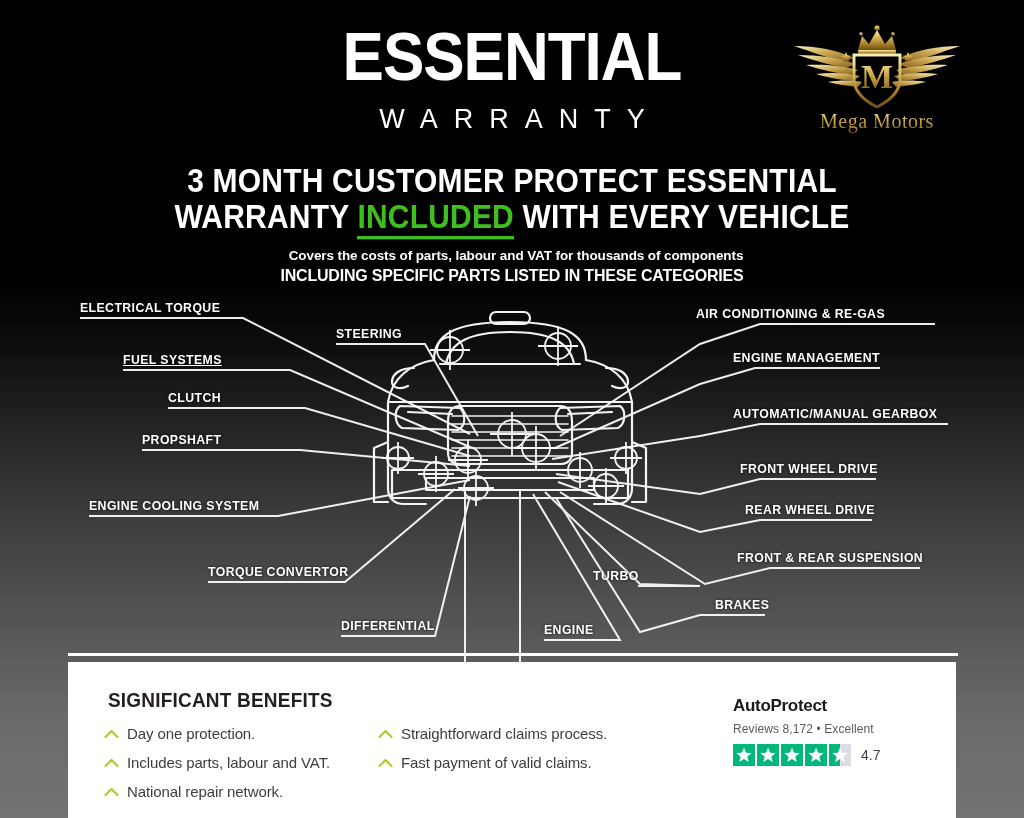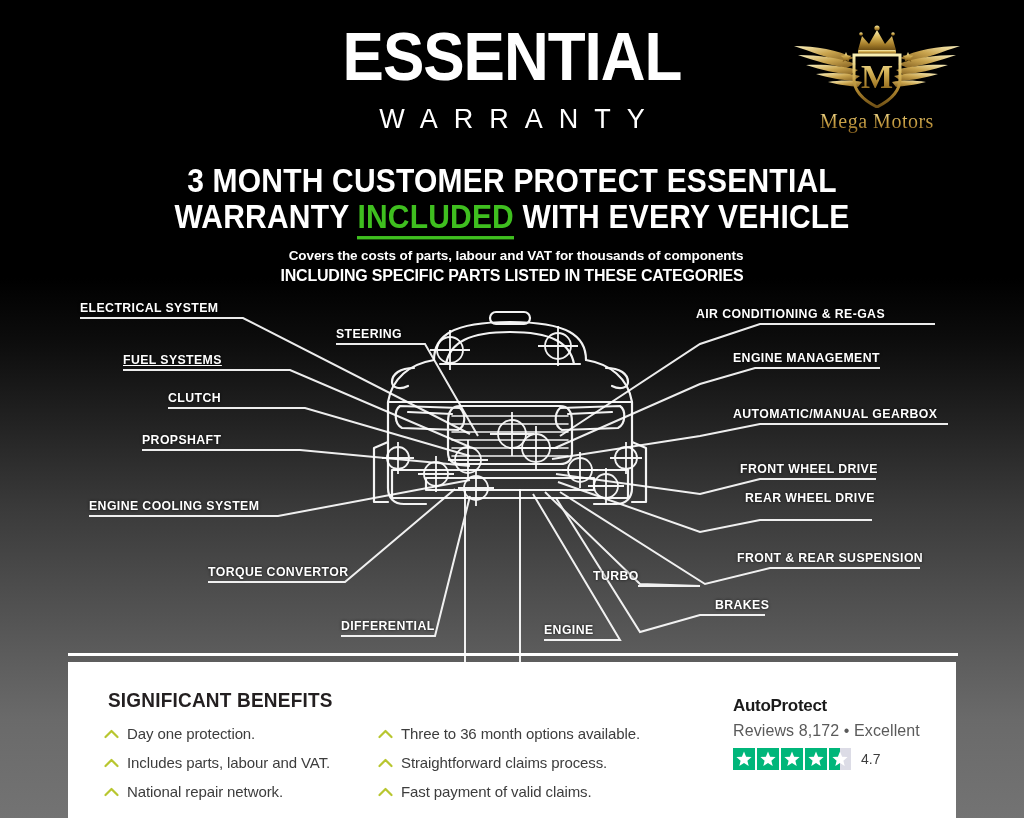--- a/index.html
+++ b/index.html
@@ -114,21 +114,21 @@
   .bcol.c2 { left: 310px; }
   .brow { display: flex; align-items: baseline; margin-bottom: 5px; height: 24px; }
   .chev {
     width: 15px; height: 14px; flex: 0 0 15px; margin-right: 8px;
     position: relative; top: 2px;
   }
   .btxt { font-size: 15px; color: #3d3d3d; line-height: 20px; letter-spacing: -0.1px; }
 
   .ap { position: absolute; left: 665px; top: 34px; width: 200px; }
   .ap-name { font-size: 17px; font-weight: 700; color: #1b1b1b; letter-spacing: -0.3px; }
-  .ap-rev { font-size: 16px; color: #5a5a5a; margin-top: 6px; letter-spacing: 0.1px; }
+  .ap-rev { font-size: 12px; color: #5a5a5a; margin-top: 6px; letter-spacing: 0.1px; }
   .ap-stars { display: flex; align-items: center; margin-top: 8px; text-align: right; }
   .star-box { width: 22px; height: 22px; margin-right: 2px; position: relative; }
   .ap-score { font-size: 14px; color: #3d3d3d; margin-left: 8px; }
 </style>
 </head>
 <body>
 
 <div id="page">
 
   <div class="header">
@@ -315,36 +315,36 @@
               <path d="M68 140 L68 172 M52 156 L84 156"></path>
             </g>
           <g>
               <circle cx="296" cy="156" r="11"></circle>
               <path d="M296 140 L296 172 M280 156 L312 156"></path>
             </g>
         </g>
       </svg>
     </div>
 
-    <div class="lbl" style="left:80px;  top:18px;">ELECTRICAL SYSTEM</div>
+    <div class="lbl" style="left:80px;  top:18px;">ELECTRICAL TORQUE</div>
     <div class="lbl" style="left:123px; top:70px;text-decoration:underline;">FUEL SYSTEMS</div>
     <div class="lbl" style="left:168px; top:108px;">CLUTCH</div>
     <div class="lbl" style="left:142px; top:150px;">PROPSHAFT</div>
     <div class="lbl" style="left:89px;  top:216px;">ENGINE COOLING SYSTEM</div>
     <div class="lbl" style="left:208px; top:282px;">TORQUE CONVERTOR</div>
     <div class="lbl" style="left:341px; top:336px;">DIFFERENTIAL</div>
 
     <div class="lbl" style="left:336px; top:44px;">STEERING</div>
     <div class="lbl" style="left:544px; top:340px;">ENGINE</div>
 
     <div class="lbl" style="left:696px; top:24px;">AIR CONDITIONING &amp; RE-GAS</div>
     <div class="lbl" style="left:733px; top:68px;">ENGINE MANAGEMENT</div>
     <div class="lbl" style="left:733px; top:124px;">AUTOMATIC/MANUAL GEARBOX</div>
     <div class="lbl" style="left:740px; top:179px;">FRONT WHEEL DRIVE</div>
-    <div class="lbl" style="left:745px; top:208px;">REAR WHEEL DRIVE</div>
+    <div class="lbl" style="left:745px; top:220px;">REAR WHEEL DRIVE</div>
     <div class="lbl" style="left:737px; top:268px;">FRONT &amp; REAR SUSPENSION</div>
     <div class="lbl" style="left:715px; top:315px;">BRAKES</div>
     <div class="lbl" style="left:593px; top:286px;">TURBO</div>
   </div>
 
   <div class="panel-topline"></div>
   <div class="panel">
 
     <div class="panel-title">SIGNIFICANT BENEFITS</div>
 
@@ -369,28 +369,20 @@
         <span class="chev">
           <svg width="15" height="14" viewBox="0 0 15 14">
               <path d="M1.5 10 L7.5 4 L13.5 10" fill="none" stroke="#b8c62f" stroke-width="2.2" stroke-linecap="round" stroke-linejoin="round"></path>
             </svg>
         </span>
         <span class="btxt">National repair network.</span>
       </div>
     </div>
 
     <div class="bcol c2">
-      <div class="brow">
-        <span class="chev">
-          <svg width="15" height="14" viewBox="0 0 15 14">
-              <path d="M1.5 10 L7.5 4 L13.5 10" fill="none" stroke="#b8c62f" stroke-width="2.2" stroke-linecap="round" stroke-linejoin="round"></path>
-            </svg>
-        </span>
-        <span class="btxt">Three to 36 month options available.</span>
-      </div>
       <div class="brow">
         <span class="chev">
           <svg width="15" height="14" viewBox="0 0 15 14">
               <path d="M1.5 10 L7.5 4 L13.5 10" fill="none" stroke="#b8c62f" stroke-width="2.2" stroke-linecap="round" stroke-linejoin="round"></path>
             </svg>
         </span>
         <span class="btxt">Straightforward claims process.</span>
       </div>
       <div class="brow">
         <span class="chev">

